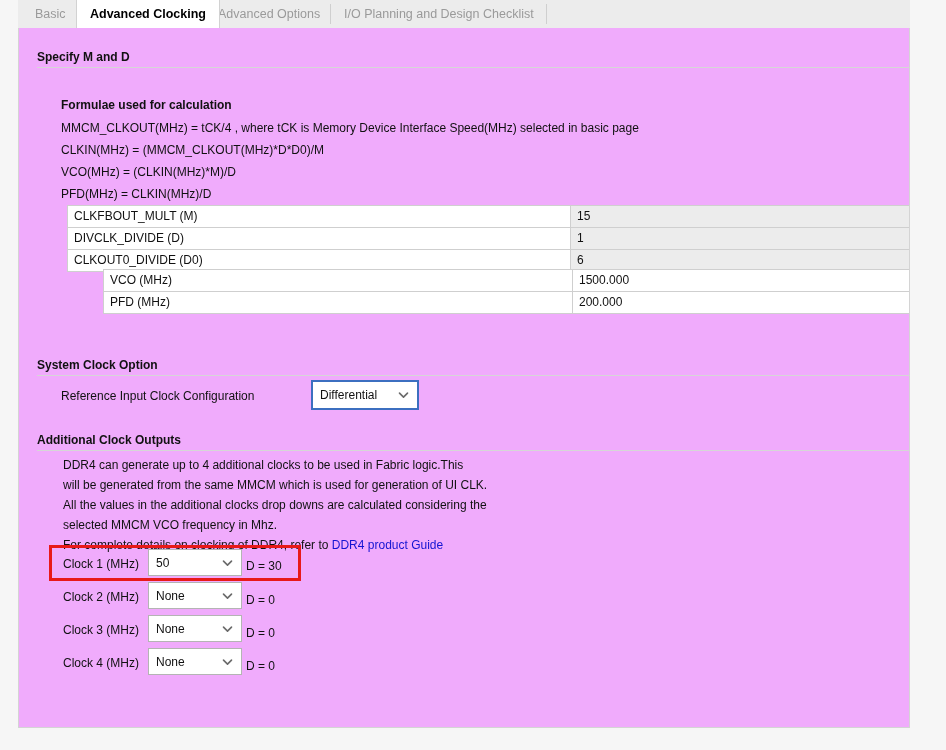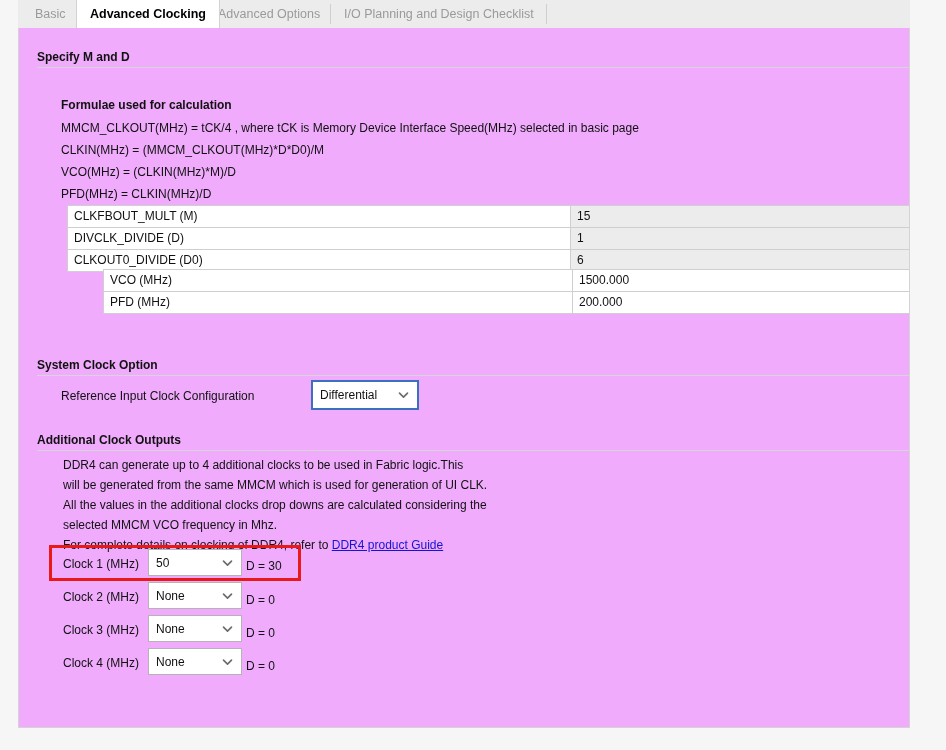--- a/index.html
+++ b/index.html
@@ -100,21 +100,20 @@
   .ptext {
     position: absolute;
     left: 42px;
     font-size: 12px;
     color: #111;
     white-space: nowrap;
   }
   .ptext b { font-weight: bold; }
   .linkish {
     color: #1414d2;
-    text-decoration: underline;
     cursor: pointer;
   }
 
   
   .vtable {
     position: absolute;
     left: 48px;
     border-collapse: collapse;
     font-size: 12px;
     table-layout: fixed;

